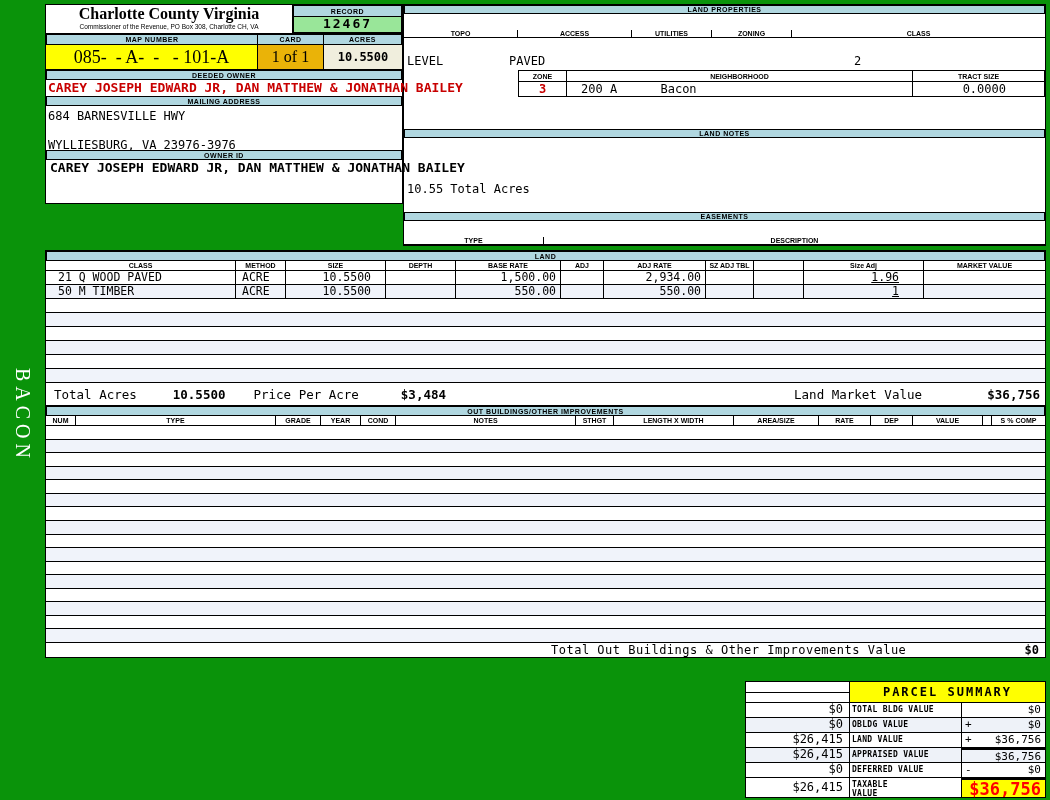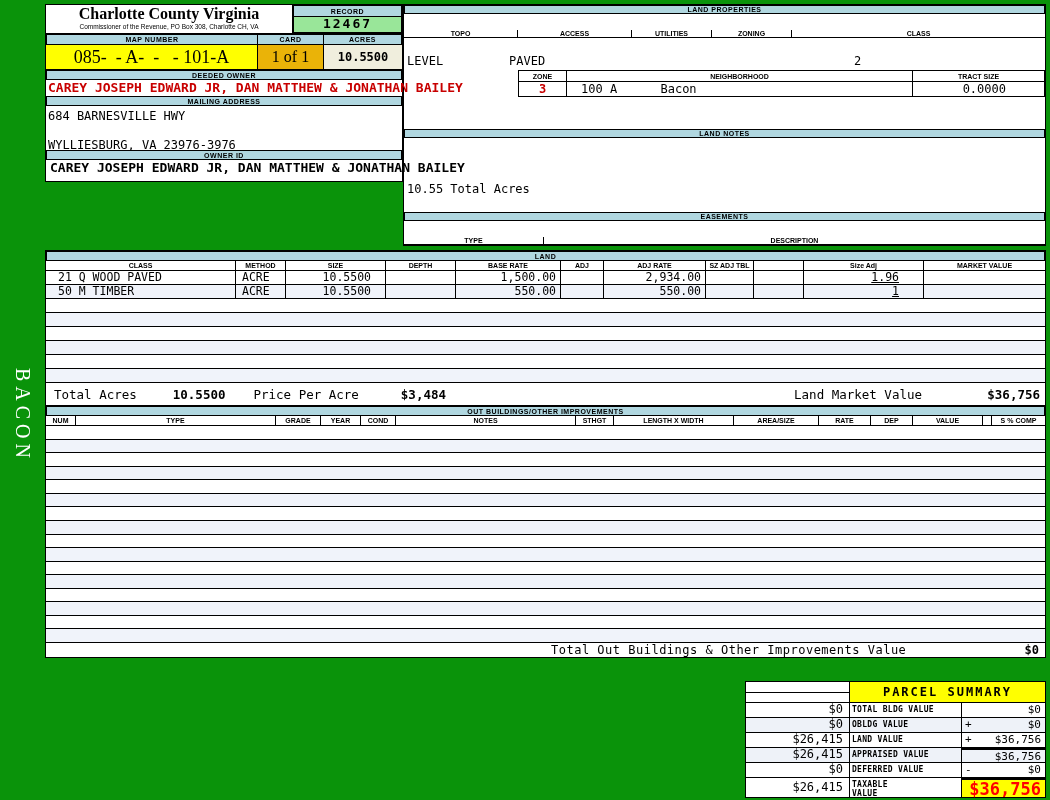--- a/index.html
+++ b/index.html
@@ -11,21 +11,21 @@
        font:bold 7px "Liberation Sans",sans-serif;display:flex;align-items:center;justify-content:center;
        letter-spacing:.5px;color:#000;}
   .hcell{border-right:1px solid #000;box-sizing:border-box;
          font:bold 7px "Liberation Sans",sans-serif;display:flex;align-items:center;justify-content:center;}
   .hcell:last-child{border-right:none;}
   
   #bacon{left:4px;top:336px;width:36px;height:160px;color:#fff;
          font:20px "Liberation Serif",serif;letter-spacing:5px;
          writing-mode:vertical-rl;text-align:center;display:flex;align-items:center;justify-content:center;}
   
-  #panel-owner{left:45px;top:4px;width:358px;height:178px;display:flex;flex-direction:column;}
+  #panel-owner{left:45px;top:4px;width:358px;height:200px;display:flex;flex-direction:column;}
   .tl-top{display:flex;height:28px;border-bottom:1px solid #000;}
   .tl-title{width:247px;border-right:1px solid #000;text-align:center;box-sizing:border-box;}
   .county{font:bold 16px "Liberation Serif",serif;line-height:18px;}
   .commish{font:6.5px "Liberation Sans",sans-serif;line-height:7px;}
   .tl-rec{flex:1;display:flex;flex-direction:column;}
   .record-bar{height:12px;}
   .record-val{flex:1;background:#99e699;border:1px solid #000;border-top:none;
               font:bold 13px "DejaVu Sans Mono",monospace;text-align:center;letter-spacing:2px;line-height:14px;}
   .tl-labels{display:flex;height:11px;}
   .tl-labels .bar{height:11px;}
@@ -179,21 +179,21 @@
     <span class="lp-class">2</span>
   </div>
   <div class="lp-sub">
     <div class="lp-sub-h">
       <div class="hcell">ZONE</div>
       <div class="hcell">NEIGHBORHOOD</div>
       <div class="hcell">TRACT SIZE</div>
     </div>
     <div class="lp-sub-v">
       <div class="zone-v">3</div>
-      <div class="nbhd-v">100 A      Bacon</div>
+      <div class="nbhd-v">200 A      Bacon</div>
       <div class="tract-v">0.0000</div>
     </div>
   </div>
   <div class="spacer4"></div>
   <div class="bar sec-bar">LAND NOTES</div>
   <div class="notes">10.55 Total Acres</div>
   <div class="bar sec-bar">EASEMENTS</div>
   <div class="ease-heads">
     <div class="hcell">TYPE</div>
     <div class="hcell">DESCRIPTION</div>

